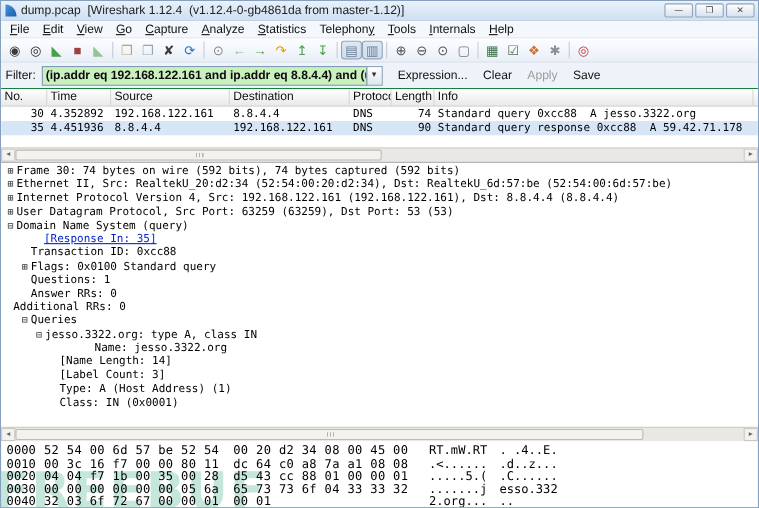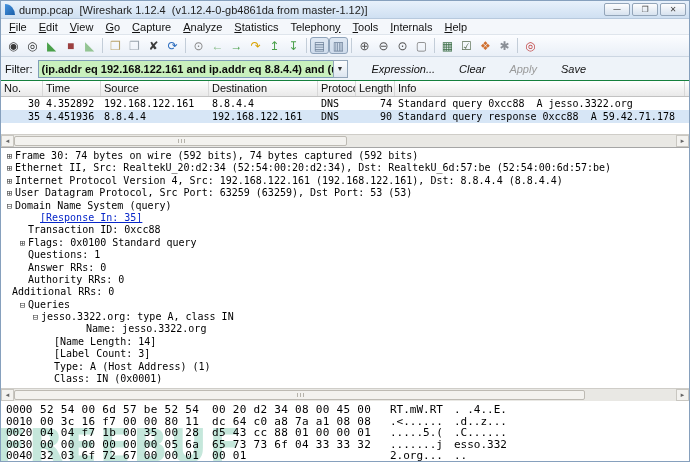--- a/index.html
+++ b/index.html
@@ -33,21 +33,21 @@
   .tsep{width:1px;height:15px;background:#c3cdd8;margin:0 3px;}
   
   .filterbar{height:23px;background:#eef3f9;display:flex;align-items:center;
     padding:0 4px;border-bottom:1px solid #15803d;font-size:11px;}
   .filter-label{margin-right:5px;color:#111;}
   .filter-box{width:288px;height:16px;border:1px solid #7f9db9;background:#c9f0bd;
     display:flex;align-items:center;padding:0 3px;overflow:hidden;}
   .filter-text{font-size:11px;font-weight:600;color:#0b0b0b;white-space:pre;}
   .filter-dd{width:15px;height:18px;border:1px solid #93a5b9;margin-left:-1px;
     background:linear-gradient(#fefefe,#dde6f0);font-size:7px;color:#333;padding:0;}
-  .fbtn{background:none;border:none;font-size:11px;color:#111;margin-left:24px;padding:0;font-style:italic;}
+  .fbtn{background:none;border:none;font-size:11px;color:#111;margin-left:14px;padding:0;}
   .fbtn.disabled{color:#9a9a9a;}
   
   .list-header{height:15px;display:flex;background:linear-gradient(#ffffff,#e9e9e9);
     border-bottom:1px solid #c2c2c2;font-size:11px;color:#111;}
   .hcell{border-right:1px solid #d8d8d8;padding:0 3px;box-sizing:border-box;
     white-space:nowrap;overflow:hidden;line-height:14px;}
   .rows-area{height:37px;background:#fff;overflow:hidden;}
   .prow{height:13px;display:flex;font-family:"DejaVu Sans Mono",monospace;
     font-size:10px;line-height:13px;color:#000;}
   .prow.selected{background:#d7e6f6;}
@@ -206,21 +206,20 @@
       <div class="trow" style="padding-left: 3px;"><span class="exp">⊞</span><span>Frame 30: 74 bytes on wire (592 bits), 74 bytes captured (592 bits)</span></div>
       <div class="trow" style="padding-left: 3px;"><span class="exp">⊞</span><span>Ethernet II, Src: RealtekU_20:d2:34 (52:54:00:20:d2:34), Dst: RealtekU_6d:57:be (52:54:00:6d:57:be)</span></div>
       <div class="trow" style="padding-left: 3px;"><span class="exp">⊞</span><span>Internet Protocol Version 4, Src: 192.168.122.161 (192.168.122.161), Dst: 8.8.4.4 (8.8.4.4)</span></div>
       <div class="trow" style="padding-left: 3px;"><span class="exp">⊞</span><span>User Datagram Protocol, Src Port: 63259 (63259), Dst Port: 53 (53)</span></div>
       <div class="trow" style="padding-left: 3px;"><span class="exp">⊟</span><span>Domain Name System (query)</span></div>
       <div class="trow" style="padding-left: 16px;"><span class="exp"></span><span class="tlink">[Response In: 35]</span></div>
       <div class="trow" style="padding-left: 16px;"><span class="exp"></span><span>Transaction ID: 0xcc88</span></div>
       <div class="trow" style="padding-left: 16px;"><span class="exp">⊞</span><span>Flags: 0x0100 Standard query</span></div>
       <div class="trow" style="padding-left: 16px;"><span class="exp"></span><span>Questions: 1</span></div>
       <div class="trow" style="padding-left: 16px;"><span class="exp"></span><span>Answer RRs: 0</span></div>
-      <div class="trow" style="padding-left: 16px;"><span class="exp"></span><span>Authority RRs: 0</span></div>
       <div class="trow" style="padding-left: 0;"><span class="exp"></span><span>Additional RRs: 0</span></div>
       <div class="trow" style="padding-left: 16px;"><span class="exp">⊟</span><span>Queries</span></div>
       <div class="trow" style="padding-left: 29px;"><span class="exp">⊟</span><span>jesso.3322.org: type A, class IN</span></div>
       <div class="trow" style="padding-left: 42px; margin-left: 32px;"><span class="exp"></span><span>Name: jesso.3322.org</span></div>
       <div class="trow" style="padding-left: 42px;"><span class="exp"></span><span>[Name Length: 14]</span></div>
       <div class="trow" style="padding-left: 42px;"><span class="exp"></span><span>[Label Count: 3]</span></div>
       <div class="trow" style="padding-left: 42px;"><span class="exp"></span><span>Type: A (Host Address) (1)</span></div>
       <div class="trow" style="padding-left: 42px; text-align: center;"><span class="exp"></span><span>Class: IN (0x0001)</span></div>
     </div>
   <div class="hscroll">

